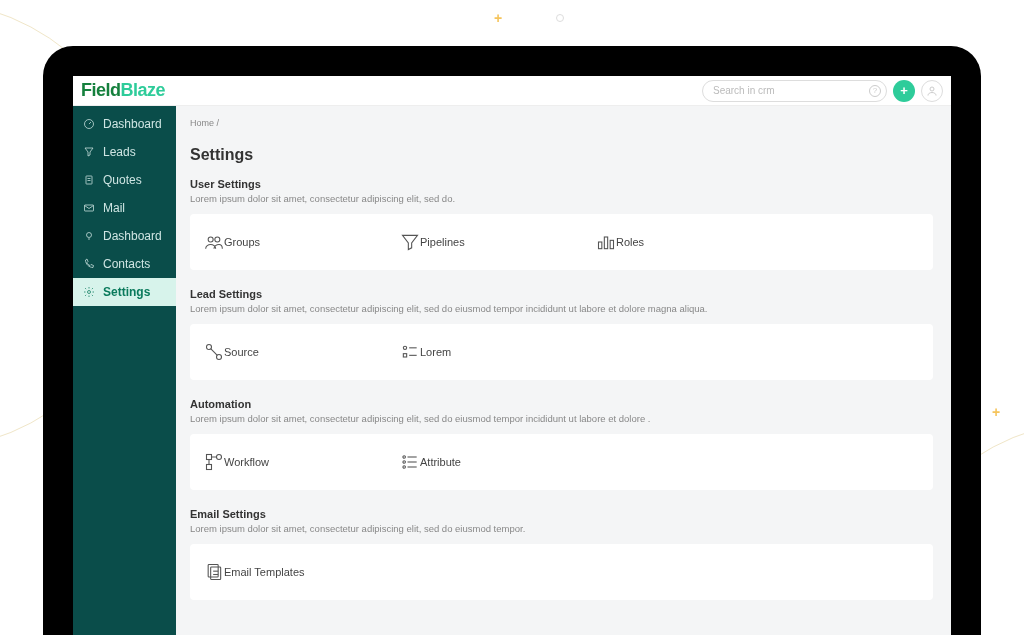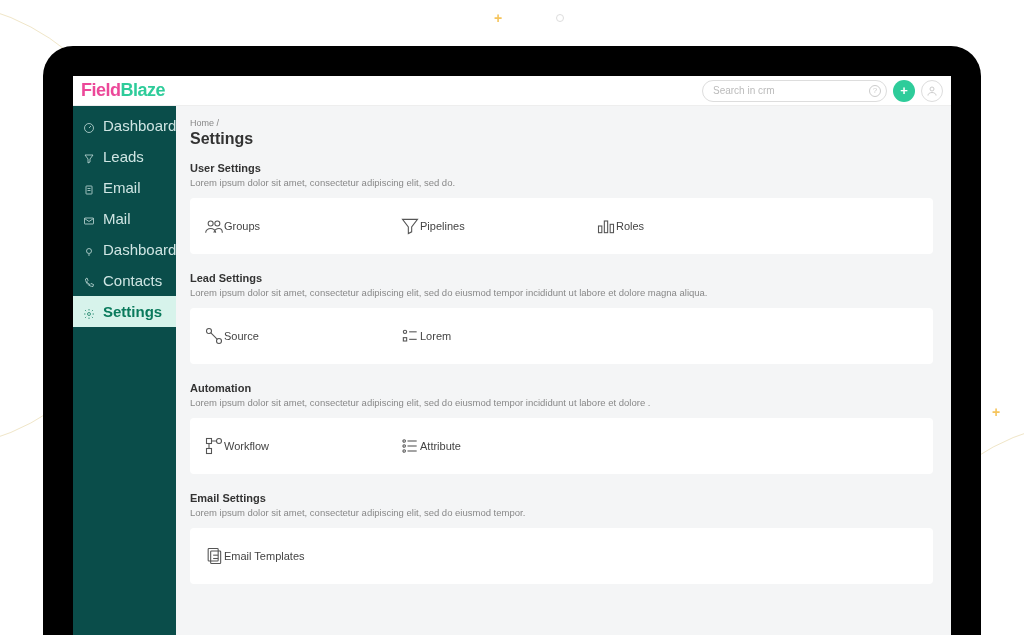--- a/index.html
+++ b/index.html
@@ -54,21 +54,21 @@
     border-bottom: 1px solid #eee;
     display: flex;
     align-items: center;
     padding: 0 8px;
   }
   .logo {
     font-weight: 800;
     font-size: 18px;
     letter-spacing: -0.5px;
   }
-  .logo .f1 { color: #ec4899; }
+  .logo .f1 { color: #15803d; }
   .logo .f2 { color: #2ecc9a; }
   .top-right {
     margin-left: auto;
     display: flex;
     align-items: center;
     gap: 6px;
   }
   .search-wrap {
     position: relative;
     display: flex;
@@ -117,24 +117,24 @@
   }
   .sidebar {
     width: 103px;
     background: #0a4d4a;
     display: flex;
     flex-direction: column;
     padding-top: 4px;
   }
   .nav-item {
     display: flex;
-    align-items: flex-end;
+    align-items: center;
     gap: 8px;
     padding: 7px 10px;
-    font-size: 15px;
+    font-size: 12px;
     color: #cfe5e3;
     cursor: pointer;
   }
   .nav-item.active {
     background: #d7f3eb;
     color: #0a7a5c;
     font-weight: 600;
   }
   .nav-icon {
     width: 12px;
@@ -146,21 +146,21 @@
   }
   .main {
     flex: 1;
     background: #f4f5f6;
     padding: 12px 18px 0 14px;
     overflow-y: auto;
   }
   .breadcrumb {
     font-size: 9px;
     color: #888;
-    margin-bottom: 2px;
+    margin-bottom: 18px;
   }
   .page-title {
     font-size: 16px;
     font-weight: 700;
     color: #333;
     margin-bottom: 14px;
   }
   .section { margin-bottom: 18px; }
   .sec-title {
     font-size: 11px;
@@ -244,21 +244,21 @@
               <path d="M4 4h16l-6 8v6l-4 2v-8z"></path>
             </svg>
           <span>Leads</span>
         </div>
         <div class="nav-item">
           <svg class="nav-icon" viewBox="0 0 24 24">
               <rect x="6" y="4" width="12" height="16" rx="1"></rect>
               <line x1="9" y1="9" x2="15" y2="9"></line>
               <line x1="9" y1="13" x2="15" y2="13"></line>
             </svg>
-          <span>Email</span>
+          <span>Quotes</span>
         </div>
         <div class="nav-item">
           <svg class="nav-icon" viewBox="0 0 24 24">
               <rect x="3" y="6" width="18" height="12" rx="1"></rect>
               <path d="M3 7l9 6 9-6"></path>
             </svg>
           <span>Mail</span>
         </div>
         <div class="nav-item">
           <svg class="nav-icon" viewBox="0 0 24 24">

